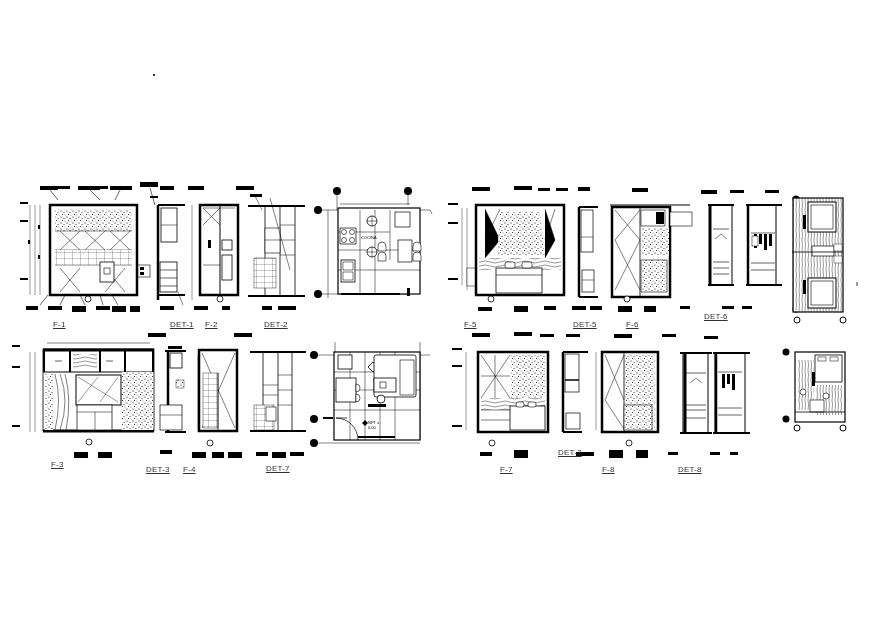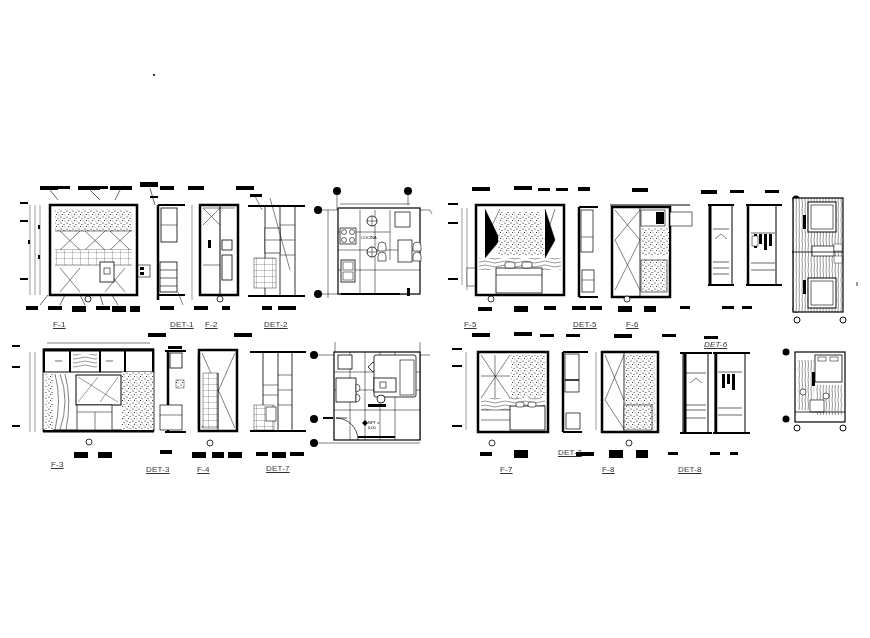--- a/index.html
+++ b/index.html
@@ -450,24 +450,24 @@
 </svg>
 
 
 <span class="lbl" style="left:53px;top:320px;">F-1</span>
 <span class="lbl" style="left:154px;top:320px;padding-left:16px;">DET-1</span>
 <span class="lbl" style="left:205px;top:320px;">F-2</span>
 <span class="lbl" style="left:264px;top:320px;">DET-2</span>
 <span class="lbl" style="left:464px;top:320px;">F-5</span>
 <span class="lbl" style="left:573px;top:320px;">DET-5</span>
 <span class="lbl" style="left:626px;top:320px;">F-6</span>
-<span class="lbl" style="left:704px;top:340px;font-style:italic;">DET-6</span>
+<span class="lbl" style="left:704px;top:312px;">DET-6</span>
 
 
 <span class="lbl" style="left:51px;top:460px;">F-3</span>
 <span class="lbl" style="left:146px;top:465px;">DET-3</span>
-<span class="lbl" style="left:197px;top:465px;">F-4</span>
+<span class="lbl" style="left:183px;top:465px;">F-4</span>
 <span class="lbl" style="left:266px;top:464px;">DET-7</span>
 <span class="lbl" style="left:484px;top:465px;margin-left:16px;">F-7</span>
 <span class="lbl" style="left:558px;top:448px;">DET-7</span>
 <span class="lbl" style="left:602px;top:465px;">F-8</span>
 <span class="lbl" style="left:678px;top:465px;">DET-8</span>
 </div>
 
 </body></html>

